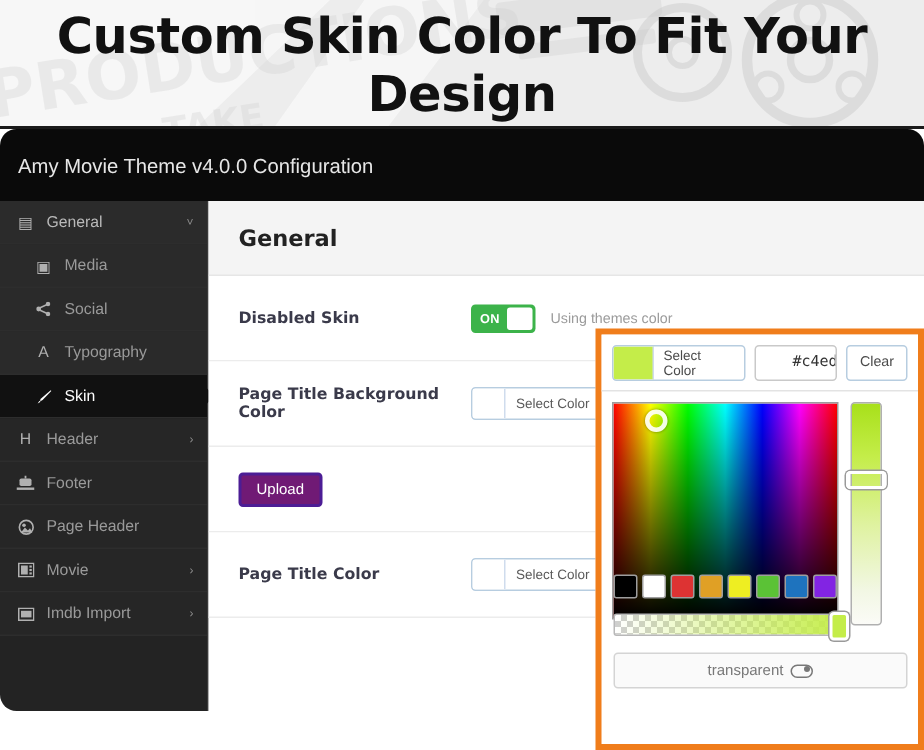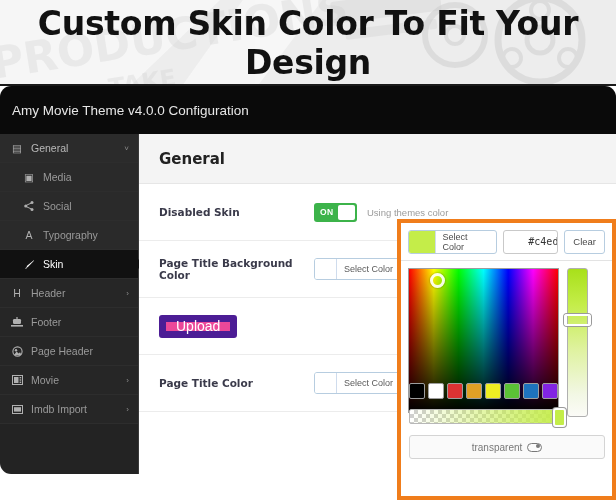--- a/index.html
+++ b/index.html
@@ -139,23 +139,23 @@
     display: inline-flex; align-items: stretch; height: 22px;
     border: 1px solid #b7cde0; border-radius: 3px; overflow: hidden;
     background: #fff;
   }
   .selcolor .sw { width: 22px; background: #ffffff; border-right: 1px solid #cfdced; }
   .selcolor .lbl {
     display: flex; align-items: center; padding: 0 7px;
     font-size: 9px; color: #5a5a5a;
   }
   .upload-btn {
-    height: 23px; padding: 0 10px; background: #ec4899;
-    border: 7px solid #4c1d95; border-radius: 3px;
-    color: #fff; font-size: 14px;
+    height: 23px; padding: 0 10px; background: #701a75;
+    border: 2px solid #4c1d95; border-radius: 3px;
+    color: #fff; font-size: 10px;
     display: inline-flex; align-items: center;
   }
 
   
   .picker {
     position: absolute; left: 397px; top: 219px;
     width: 219px; height: 281px;
     background: #ffffff;
     border: 4px solid #f07d1b;
     overflow: hidden;

